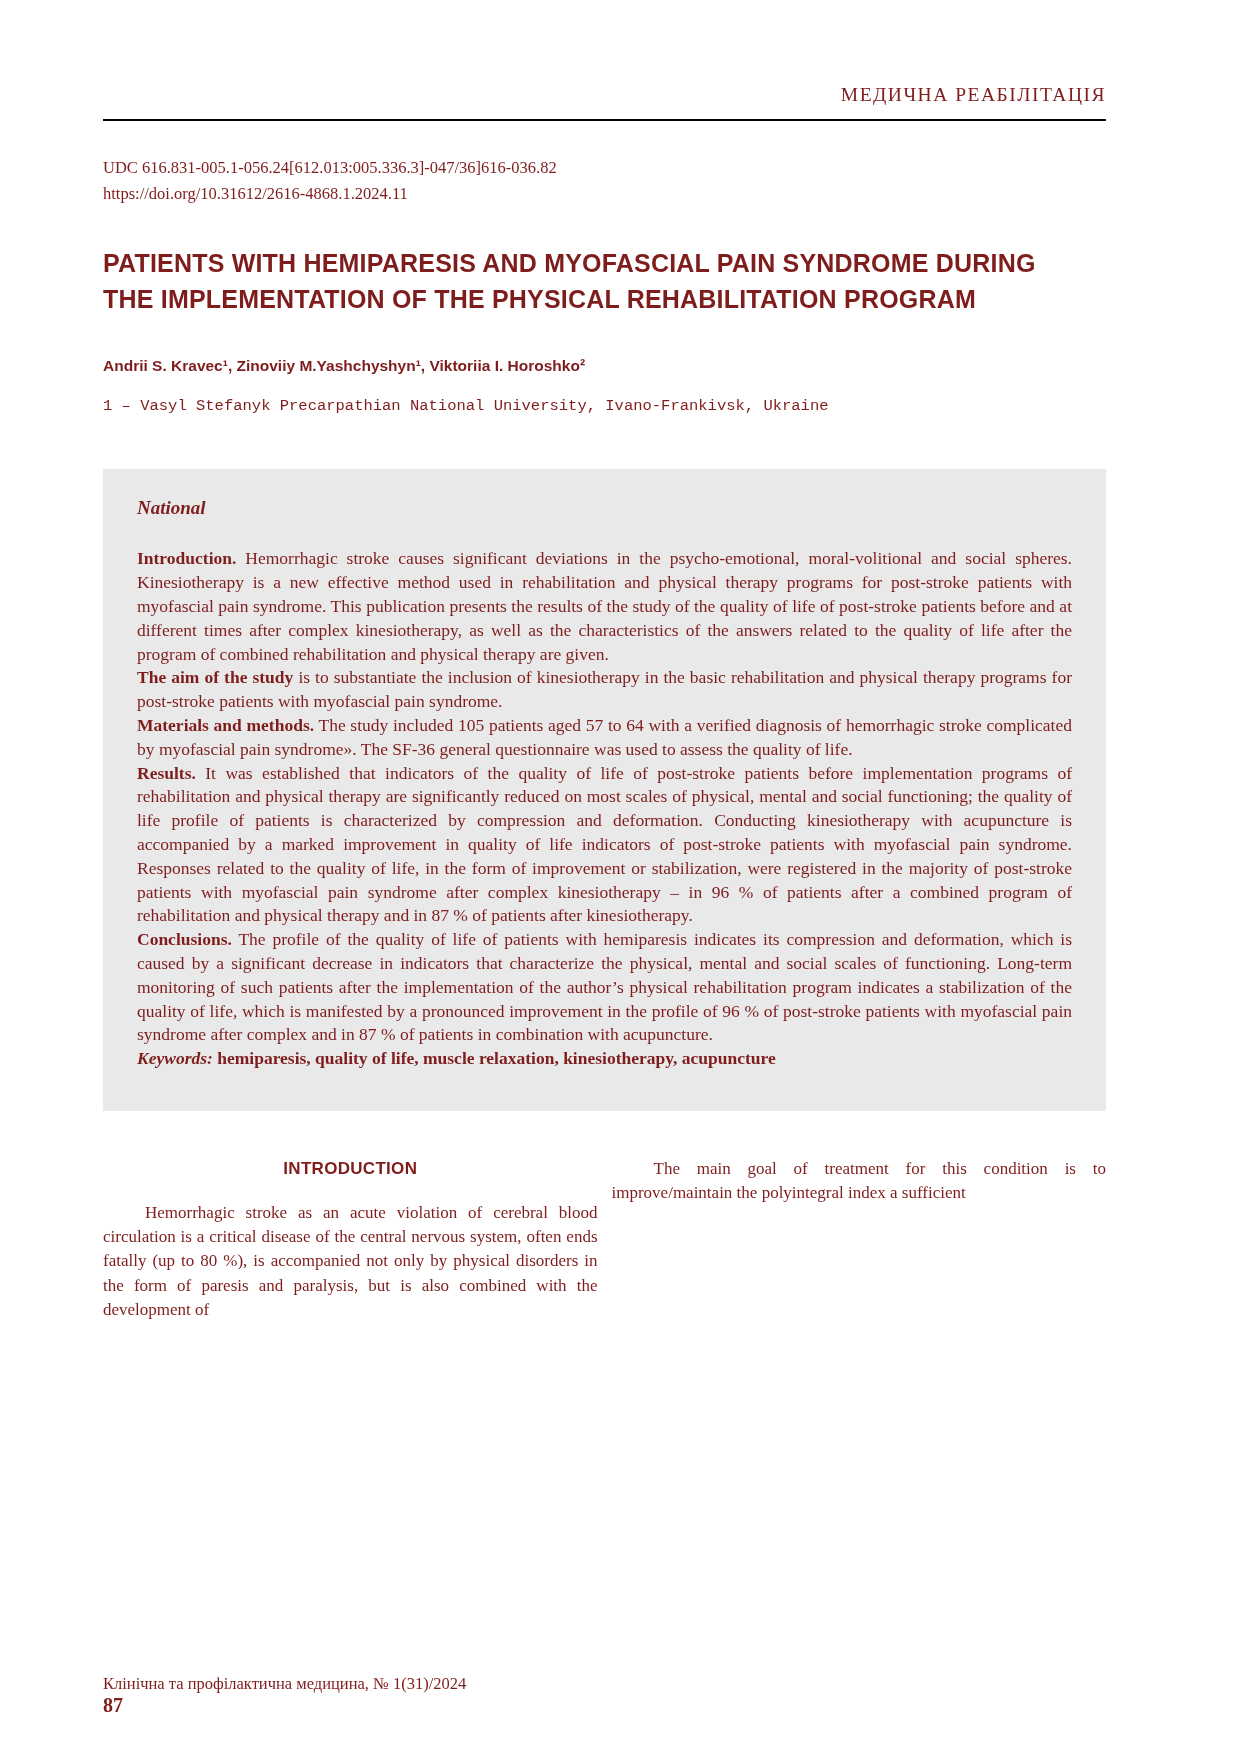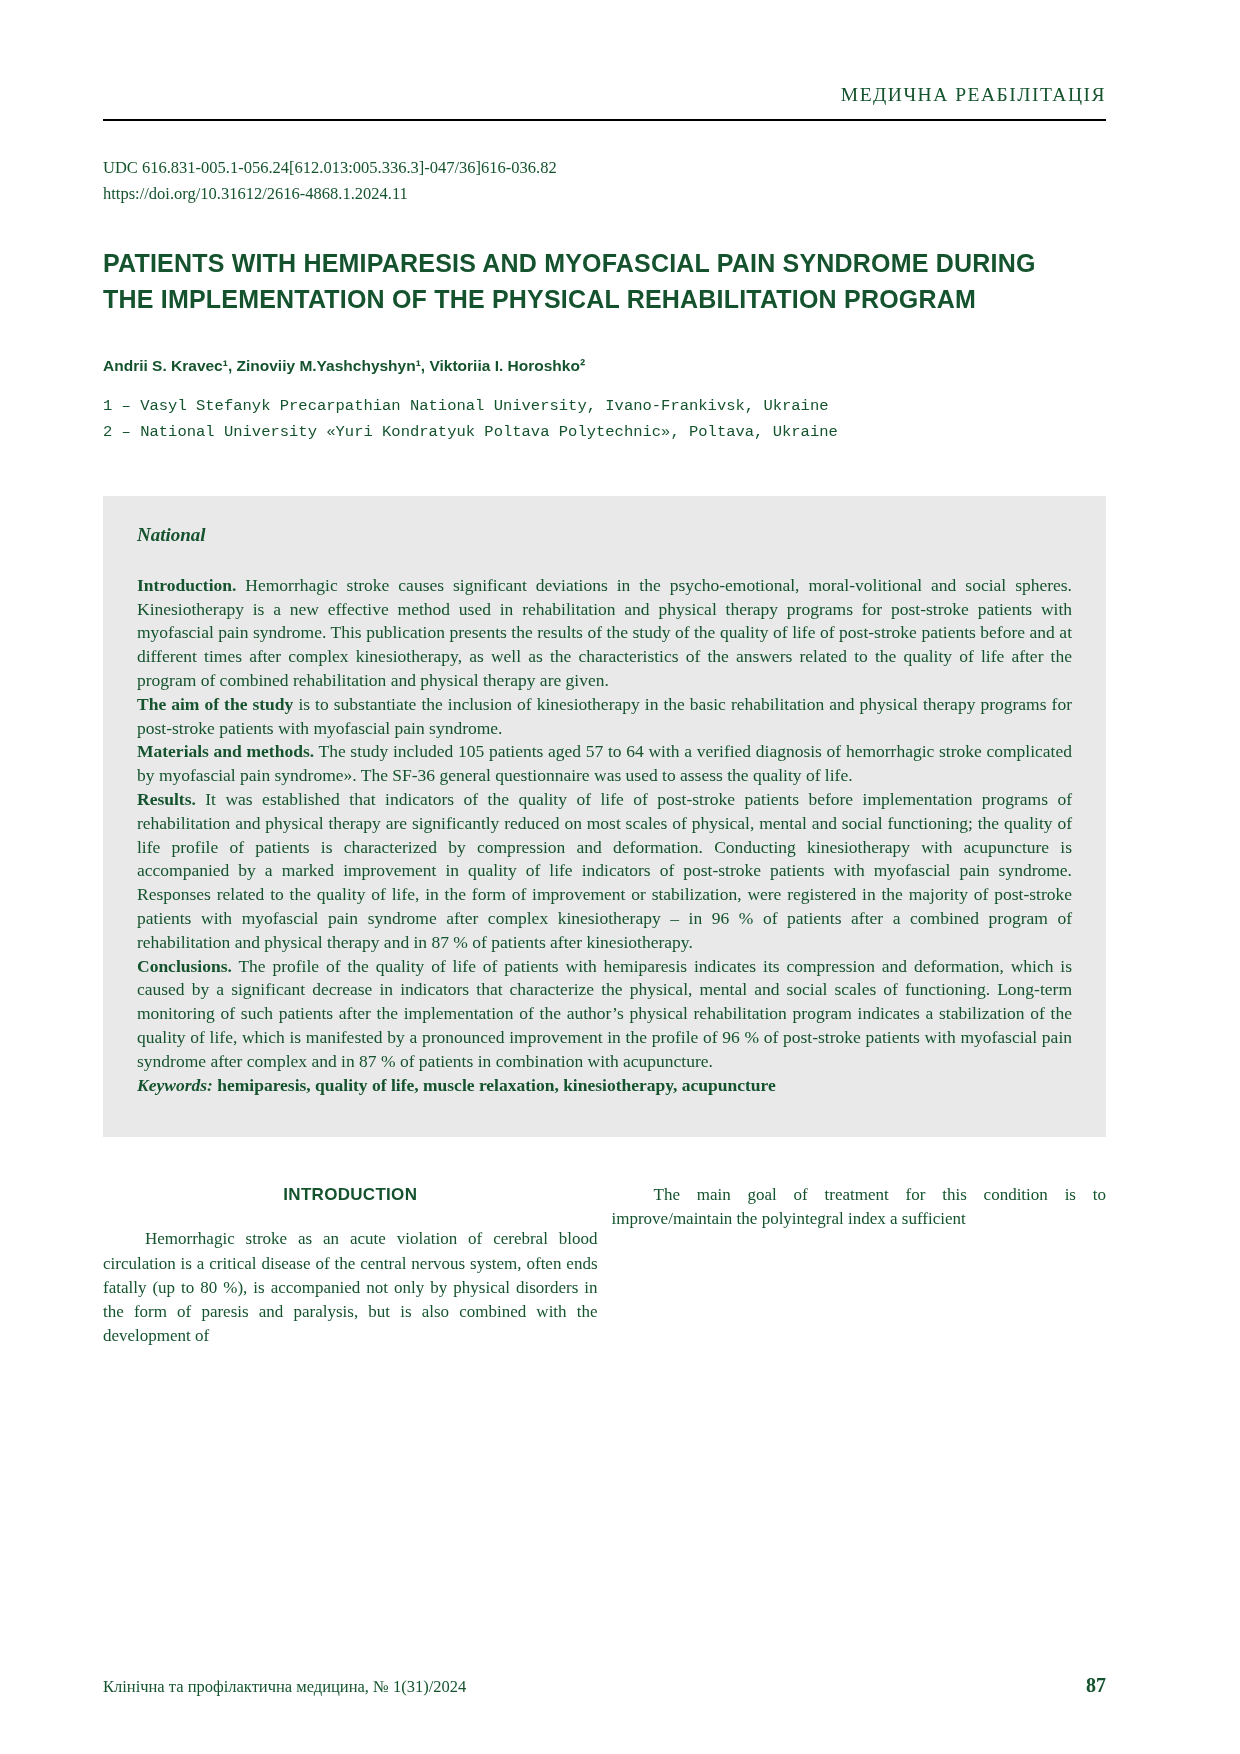--- a/index.html
+++ b/index.html
@@ -5,21 +5,21 @@
   html, body {
     margin: 0;
     padding: 0;
     background: #ffffff;
   }
   .page {
     position: relative;
     width: 1240px;
     height: 1754px;
     background: #ffffff;
-    color: #14532d;
+    color: #7f1d1d;
     font-family: "Liberation Serif", serif;
     box-sizing: border-box;
     padding: 84px 134px 0 103px;
     overflow: hidden;
   }
   .running-head-text {
     text-align: right;
     font-size: 19.5px;
     letter-spacing: 1.5px;
   }
@@ -118,20 +118,21 @@
   }
   .footer {
     position: absolute;
     left: 103px;
     right: 134px;
     top: 1674px;
     display: flex;
     justify-content: space-between;
     align-items: baseline;
     font-size: 16.5px;
+    flex-direction: column;
   }
   .footer-page {
     font-weight: 700;
     font-size: 20px;
   }
 </style>
 </head>
 <body>
 
 <div class="page">
@@ -145,21 +146,20 @@
     <div class="udc">UDC 616.831-005.1-056.24[612.013:005.336.3]-047/36]616-036.82</div>
     <div class="doi">https://doi.org/10.31612/2616-4868.1.2024.11</div>
   </div>
 
   <h1 class="title">PATIENTS WITH HEMIPARESIS AND MYOFASCIAL PAIN SYNDROME DURING THE IMPLEMENTATION OF THE PHYSICAL REHABILITATION PROGRAM</h1>
 
   <div class="authors">Andrii S. Kravec¹, Zinoviiy M.Yashchyshyn¹, Viktoriia I. Horoshko²</div>
 
   <div class="affiliations">
     <div>1 – Vasyl Stefanyk Precarpathian National University, Ivano-Frankivsk, Ukraine</div>
-    <div>2 – National University «Yuri Kondratyuk Poltava Polytechnic», Poltava, Ukraine</div>
   </div>
 
   <div class="summary-box">
     <div class="summary-heading">National</div>
     <div class="summary-body">
       <p><b>Introduction.</b><span> Hemorrhagic stroke causes significant deviations in the psycho-emotional, moral-volitional and social spheres. Kinesiotherapy is a new effective method used in rehabilitation and physical therapy programs for post-stroke patients with myofascial pain syndrome. This publication presents the results of the study of the quality of life of post-stroke patients before and at different times after complex kinesiotherapy, as well as the characteristics of the answers related to the quality of life after the program of combined rehabilitation and physical therapy are given.</span></p>
       <p><b>The aim of the study</b><span> is to substantiate the inclusion of kinesiotherapy in the basic rehabilitation and physical therapy programs for post-stroke patients with myofascial pain syndrome.</span></p>
       <p><b>Materials and methods.</b><span> The study included 105 patients aged 57 to 64 with a verified diagnosis of hemorrhagic stroke complicated by myofascial pain syndrome». The SF-36 general questionnaire was used to assess the quality of life.</span></p>
       <p><b>Results.</b><span> It was established that indicators of the quality of life of post-stroke patients before implementation programs of rehabilitation and physical therapy are significantly reduced on most scales of physical, mental and social functioning; the quality of life profile of patients is characterized by compression and deformation. Conducting kinesiotherapy with acupuncture is accompanied by a marked improvement in quality of life indicators of post-stroke patients with myofascial pain syndrome. Responses related to the quality of life, in the form of improvement or stabilization, were registered in the majority of post-stroke patients with myofascial pain syndrome after complex kinesiotherapy – in 96 % of patients after a combined program of rehabilitation and physical therapy and in 87 % of patients after kinesiotherapy.</span></p>
       <p><b>Conclusions.</b><span> The profile of the quality of life of patients with hemiparesis indicates its compression and deformation, which is caused by a significant decrease in indicators that characterize the physical, mental and social scales of functioning. Long-term monitoring of such patients after the implementation of the author’s physical rehabilitation program indicates a stabilization of the quality of life, which is manifested by a pronounced improvement in the profile of 96 % of post-stroke patients with myofascial pain syndrome after complex and in 87 % of patients in combination with acupuncture.</span></p>

